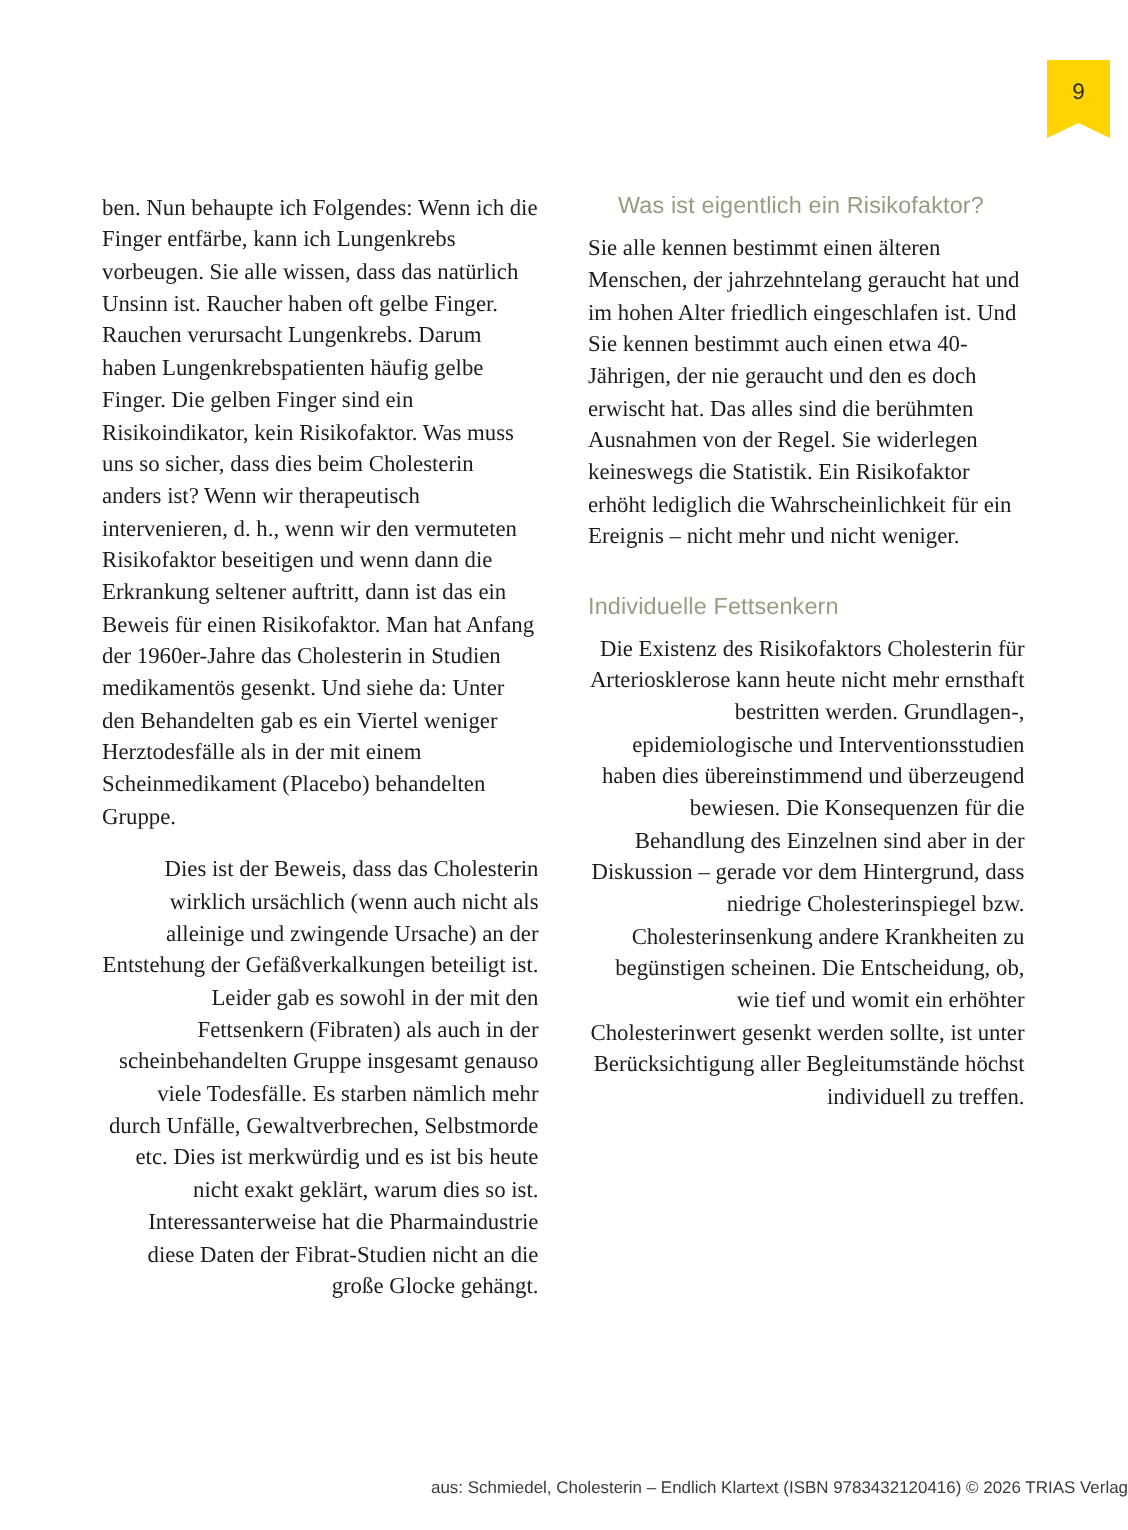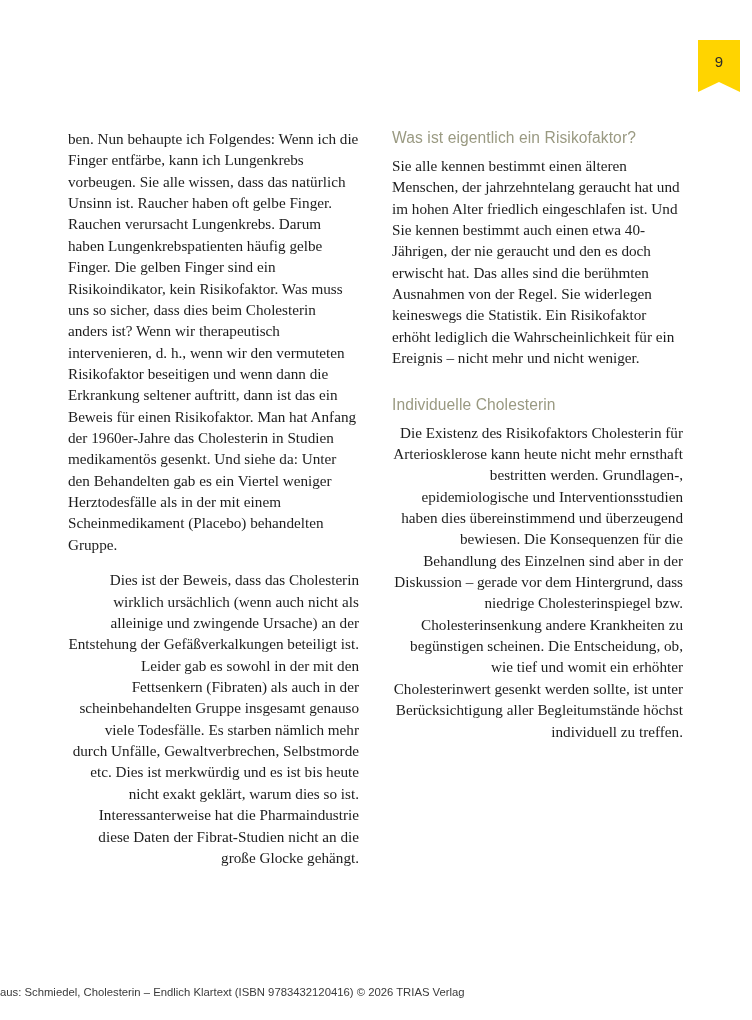--- a/index.html
+++ b/index.html
@@ -81,27 +81,28 @@
     color: #9a9a82;
     margin: 0 0 7px 0;
     line-height: 1.28;
     letter-spacing: 0.1px;
   }
   h2.head.spaced {
     margin-top: 26px;
   }
   .col-right h2.head:first-child {
     margin-top: 0;
+    margin-left: 20px;
   }
   .footer {
     position: absolute;
     left: 0;
     right: 0;
     bottom: 22px;
-    text-align: left;
+    text-align: right;
     font-family: "Liberation Sans", sans-serif;
     font-size: 11.3px;
     color: #3a3a3a;
   }
 </style>
 </head>
 <body>
 
 <div class="page">
 
@@ -113,21 +114,21 @@
 
     <div class="col col-left">
       <p class="body">ben. Nun behaupte ich Folgendes: Wenn ich die Finger entfärbe, kann ich Lungenkrebs vorbeugen. Sie alle wissen, dass das natürlich Unsinn ist. Raucher haben oft gelbe Finger. Rauchen verursacht Lungenkrebs. Darum haben Lungenkrebspatienten häufig gelbe Finger. Die gelben Finger sind ein Risikoindikator, kein Risikofaktor. Was muss uns so sicher, dass dies beim Cholesterin anders ist? Wenn wir therapeutisch intervenieren, d. h., wenn wir den vermuteten Risikofaktor beseitigen und wenn dann die Erkrankung seltener auftritt, dann ist das ein Beweis für einen Risikofaktor. Man hat Anfang der 1960er-Jahre das Cholesterin in Studien medikamentös gesenkt. Und siehe da: Unter den Behandelten gab es ein Viertel weniger Herztodesfälle als in der mit einem Scheinmedikament (Placebo) behandelten Gruppe.</p>
       <p class="body">Dies ist der Beweis, dass das Cholesterin wirklich ursächlich (wenn auch nicht als alleinige und zwingende Ursache) an der Entstehung der Gefäßverkalkungen beteiligt ist. Leider gab es sowohl in der mit den Fettsenkern (Fibraten) als auch in der scheinbehandelten Gruppe insgesamt genauso viele Todesfälle. Es starben nämlich mehr durch Unfälle, Gewaltverbrechen, Selbstmorde etc. Dies ist merkwürdig und es ist bis heute nicht exakt geklärt, warum dies so ist. Interessanterweise hat die Pharmaindustrie diese Daten der Fibrat-Studien nicht an die große Glocke gehängt.</p>
     </div>
 
     <div class="col col-right">
       <h2 class="head">Was ist eigentlich ein Risikofaktor?</h2>
       <p class="body">Sie alle kennen bestimmt einen älteren Menschen, der jahrzehntelang geraucht hat und im hohen Alter friedlich eingeschlafen ist. Und Sie kennen bestimmt auch einen etwa 40-Jährigen, der nie geraucht und den es doch erwischt hat. Das alles sind die berühmten Ausnahmen von der Regel. Sie widerlegen keineswegs die Statistik. Ein Risikofaktor erhöht lediglich die Wahrscheinlichkeit für ein Ereignis – nicht mehr und nicht weniger.</p>
 
-      <h2 class="head spaced">Individuelle Cholesterin</h2>
+      <h2 class="head spaced">Individuelle Fettsenkern</h2>
       <p class="body">Die Existenz des Risikofaktors Cholesterin für Arteriosklerose kann heute nicht mehr ernsthaft bestritten werden. Grundlagen-, epidemiologische und Interventionsstudien haben dies übereinstimmend und überzeugend bewiesen. Die Konsequenzen für die Behandlung des Einzelnen sind aber in der Diskussion – gerade vor dem Hintergrund, dass niedrige Cholesterinspiegel bzw. Cholesterinsenkung andere Krankheiten zu begünstigen scheinen. Die Entscheidung, ob, wie tief und womit ein erhöhter Cholesterinwert gesenkt werden sollte, ist unter Berücksichtigung aller Begleitumstände höchst individuell zu treffen.</p>
 
     </div>
 
   </div>
 
   <div class="footer">aus: Schmiedel, Cholesterin – Endlich Klartext (ISBN 9783432120416) © 2026 TRIAS Verlag</div>
 
 </div>
 

